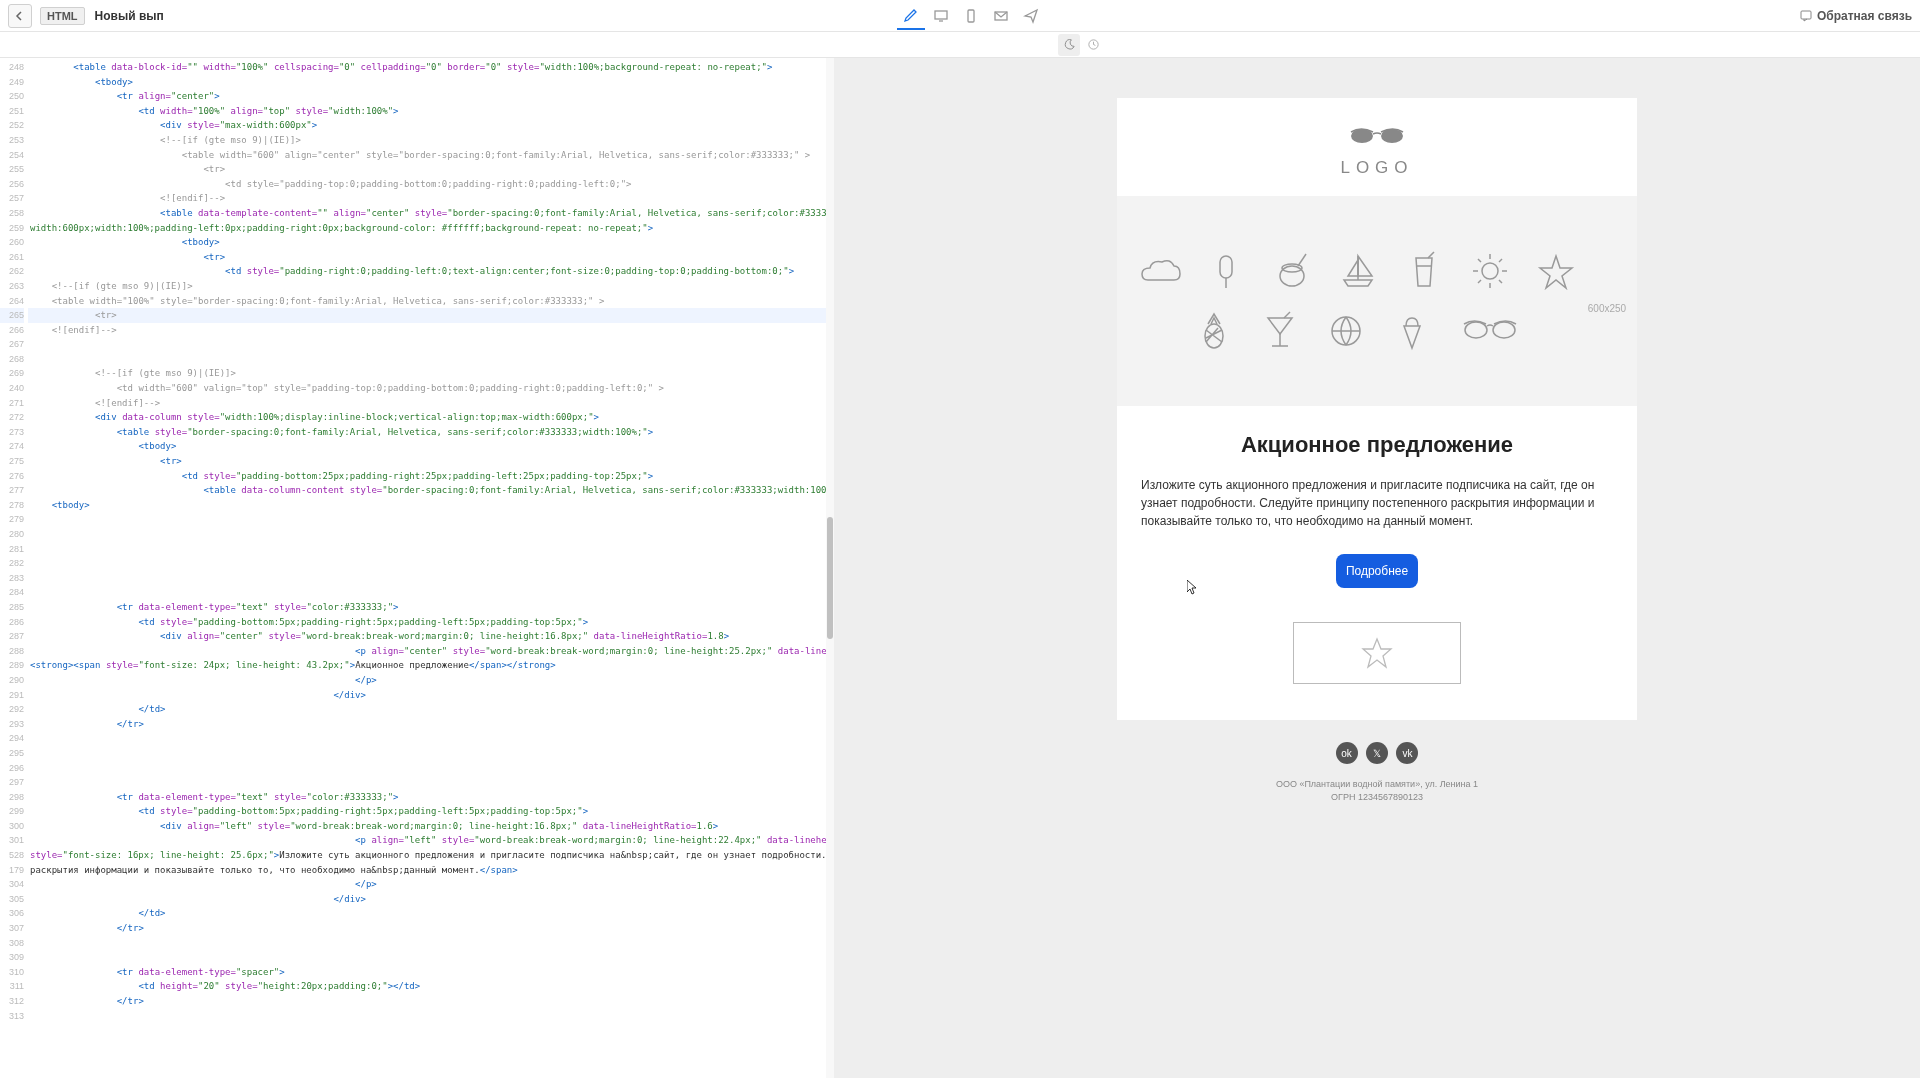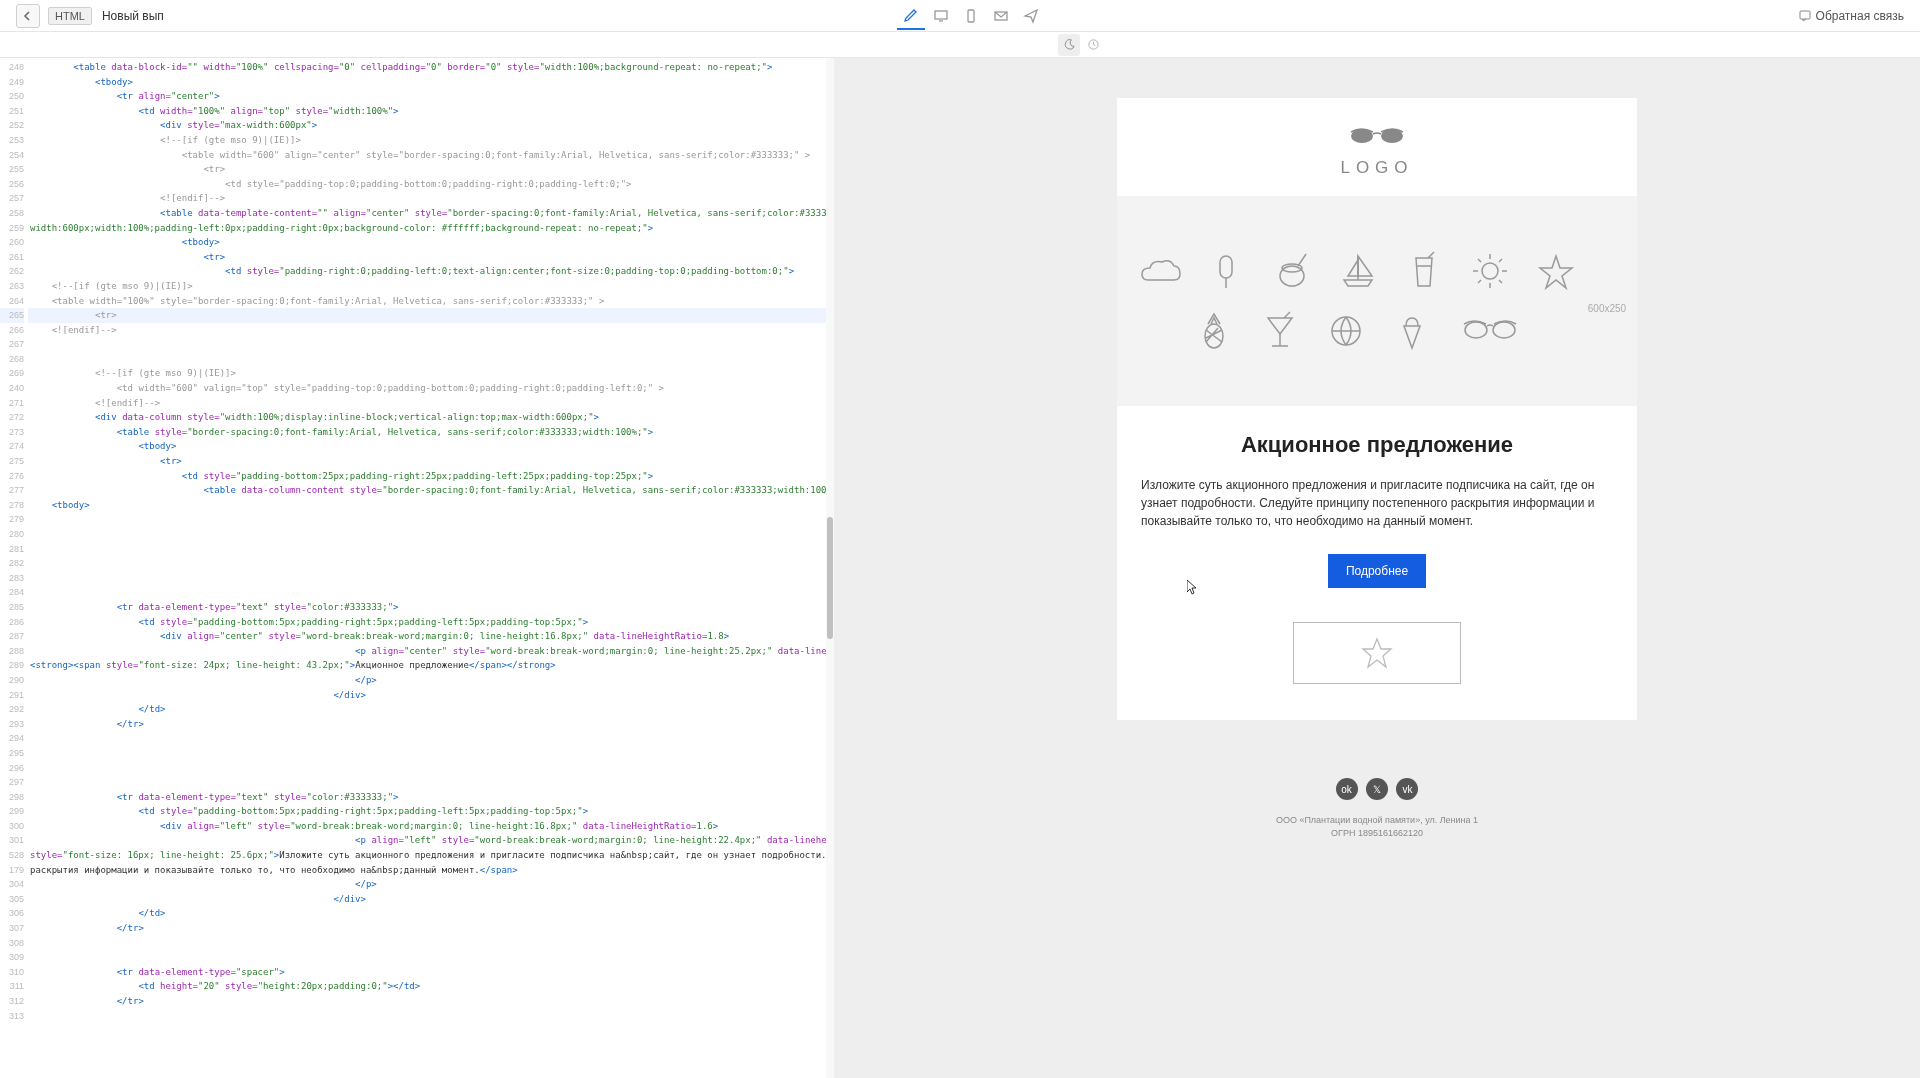--- a/index.html
+++ b/index.html
@@ -1,19 +1,19 @@
 <!DOCTYPE html>
 <html><head>
 <meta charset="utf-8">
 <style>
 * { margin: 0; padding: 0; box-sizing: border-box; }
 body { font-family: -apple-system, BlinkMacSystemFont, "Segoe UI", Arial, sans-serif; background: #f5f5f5; overflow: hidden; }
 .app { display: flex; flex-direction: column; height: 1078px; width: 1920px; }
 
-.topbar { height: 32px; background: #fff; border-bottom: 1px solid #e5e5e5; display: flex; align-items: center; padding: 0 16px; }
+.topbar { height: 32px; background: #fff; border-bottom: 1px solid #e5e5e5; display: flex; align-items: center; padding: 0 8px; font-weight: bold; }
 .back-btn { width: 24px; height: 24px; display: flex; align-items: center; justify-content: center; border: 1px solid #d0d0d0; border-radius: 3px; background: #f8f8f8; cursor: pointer; margin-right: 8px; }
 .html-tag { background: #f0f0f0; border: 1px solid #d0d0d0; padding: 2px 6px; font-size: 11px; border-radius: 2px; margin-right: 10px; color: #555; }
 .title { font-size: 12px; color: #333; }
 .spacer { flex: 1; }
 .toolbar-icons { display: flex; gap: 2px; align-items: center; }
 .icon-btn { width: 28px; height: 28px; display: flex; align-items: center; justify-content: center; cursor: pointer; color: #888; }
 .icon-btn.active { color: #1a73e8; border-bottom: 2px solid #1a73e8; }
 .feedback { display: flex; align-items: center; gap: 4px; font-size: 12px; color: #555; cursor: pointer; margin-left: 20px; }
 
 .subbar { height: 26px; background: #fff; border-bottom: 1px solid #e5e5e5; display: flex; align-items: center; justify-content: flex-end; padding-right: 816px; }
@@ -43,23 +43,23 @@
 .logo-block { background: #fff; padding: 26px 10px 18px; text-align: center; }
 .logo-glasses { display: inline-block; }
 .logo-text { font-size: 17px; letter-spacing: 6px; color: #888; margin-top: 8px; font-weight: 300; }
 .hero { background: #f3f3f3; height: 210px; display: flex; flex-direction: row; align-items: center; justify-content: center; color: #999; }
 .hero-icons { display: flex; flex-wrap: wrap; gap: 18px; justify-content: center; width: 460px;}
 .hero-icons svg { width: 48px; height: 42px; stroke: #999; fill: none; stroke-width: 1.5; }
 .hero-dim { font-size: 10px; color: #aaa; margin-top: 14px; }
 .content { background: #fff; padding: 26px 24px 36px; }
 .heading { font-size: 22px; font-weight: 700; text-align: center; color: #222; margin-bottom: 18px; }
 .body-text { font-size: 12px; color: #333; line-height: 1.5; margin-bottom: 24px; }
-.cta { display: block; width: 98px; margin: 0 auto 34px; background: #155de0; color: #fff; text-align: center; padding: 10px 0; font-size: 12px; border-radius: 0; cursor: pointer; }
+.cta { display: block; width: 82px; margin: 0 auto 34px; background: #155de0; color: #fff; text-align: center; padding: 10px 0; font-size: 12px; border-radius: 8px; cursor: pointer; }
 .placeholder-box { width: 168px; height: 62px; border: 1px solid #bbb; margin: 0 auto; display: flex; align-items: center; justify-content: center; }
-.social { text-align: center; padding: 22px 0 8px; margin-top: 36px; }
+.social { text-align: center; padding: 22px 0 8px; }
 .social-ic { display: inline-flex; width: 22px; height: 22px; border-radius: 50%; background: #555; color: #fff; align-items: center; justify-content: center; font-size: 10px; margin: 0 2px; cursor:pointer;}
 .footer-txt { text-align: center; font-size: 9px; color: #888; line-height: 1.4; padding: 6px 0 40px; }
 
 .cursor { position: absolute; width: 11px; height: 16px; pointer-events: none; }
 </style>
 </head>
 <body>
 
 <div class="app">
   <div class="topbar">
@@ -288,21 +288,21 @@
               </svg>
           </div>
         </div>
         <div class="social">
           <span class="social-ic">ok</span>
           <span class="social-ic">𝕏</span>
           <span class="social-ic">vk</span>
         </div>
         <div class="footer-txt">
           <div>ООО «Плантации водной памяти», ул. Ленина 1</div>
-          <div>ОГРН 1895161662120</div>
+          <div>ОГРН 1234567890123</div>
         </div>
       </div>
       <svg class="cursor" style="left:1187px; top:580px" viewBox="0 0 11 16">
           <path d="M0 0 L0 12 L3 9 L5 14 L7 13 L5 8 L9 8 Z" fill="#fff" stroke="#000" stroke-width="0.8"></path>
         </svg>
     </div>
   </div>
 </div>
 
 </body></html>

